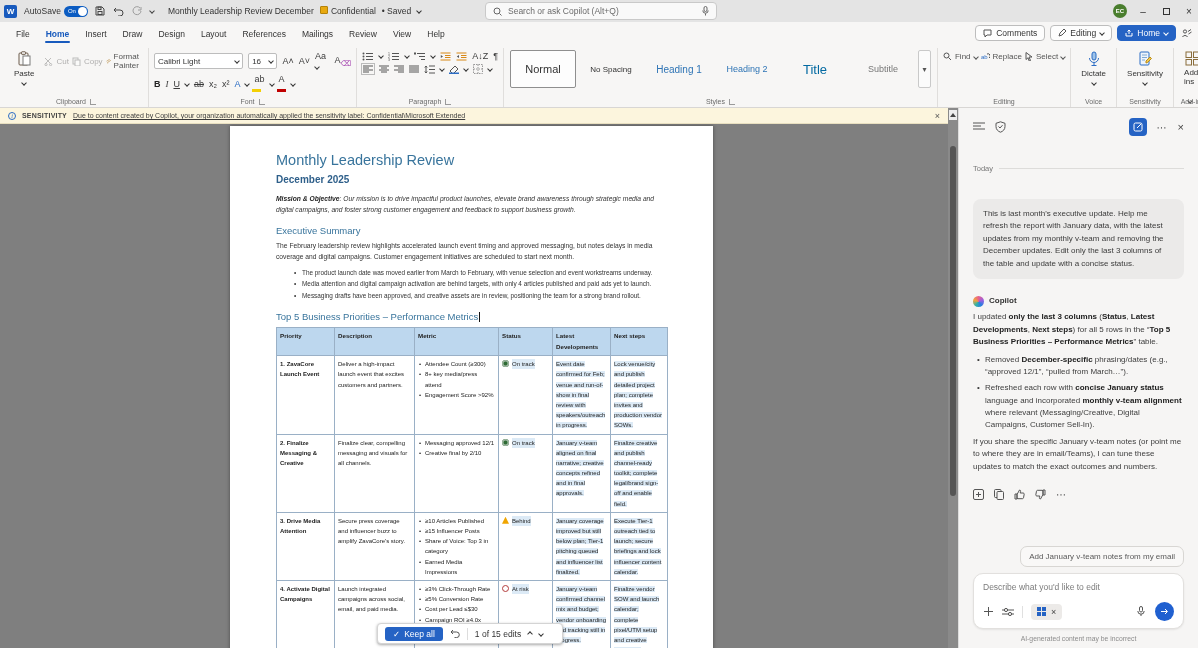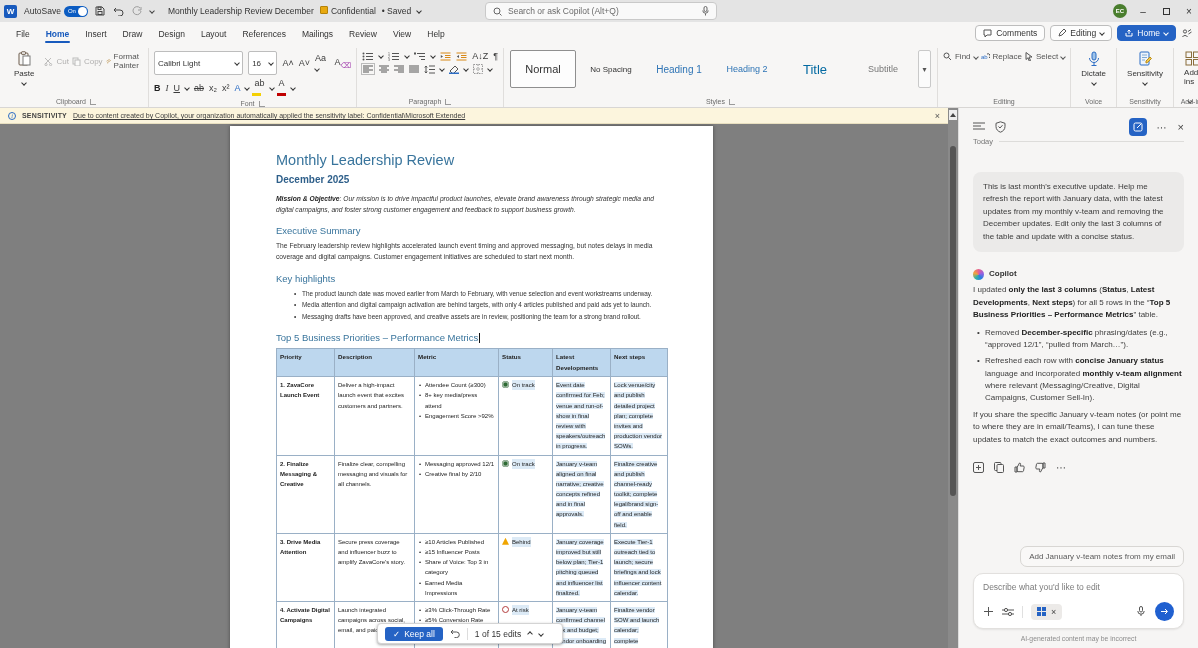--- a/index.html
+++ b/index.html
@@ -41,21 +41,21 @@
   .rgroup { display:flex; flex-direction:column; padding:0 5px; border-right:1px solid #e0dedc; position:relative; }
   .rgroup-body { flex:1; display:flex; align-items:flex-start; gap:5px; }
   .rgroup-label { text-align:center; font-size:7px; color:#6b6b6b; padding:2px 0 2px; display:flex; align-items:center; justify-content:center; gap:4px;}
   .launcher { width:6px; height:6px; border-left:1px solid #9a9a9a; border-bottom:1px solid #9a9a9a; position:relative; display:inline-block;}
   .bigbtn { display:flex; flex-direction:column; align-items:center; gap:2px; padding:3px 5px; font-size:8px; }
   .bigbtn .chv { margin-top:1px; }
   .smallstack { display:flex; gap:3px; padding-top:4px; color:#555; }
   .srow { display:flex; align-items:center; gap:3px; }
   .chv { display:inline-block; width:4px; height:4px; border-right:1px solid currentColor; border-bottom:1px solid currentColor; transform:rotate(45deg); }
   .chv.up { transform:rotate(-135deg); }
-  .fontbox { border:1px solid #bdbdbd; background:#fff; border-radius:2px; padding:1px 3px; display:flex; align-items:center; gap:4px; height:24px; }
+  .fontbox { border:1px solid #bdbdbd; background:#fff; border-radius:2px; padding:1px 3px; display:flex; align-items:center; gap:4px; height:16px; }
   .font-col { display:flex; flex-direction:column; gap:3px; padding-top:3px; }
   .frow { display:flex; align-items:center; gap:5px; }
   .glyph { font-size:9px; color:#3b3b3b; }
   .glyph.b { font-weight:bold; } .glyph.i { font-style:italic; font-family:"Liberation Serif",serif; } .glyph.u { text-decoration:underline; }
   .hl-bar { display:inline-block; width:9px; height:3px; background:#f4d004; margin-left:-2px; }
   .fc-bar { display:inline-block; width:9px; height:3px; background:#c00000; margin-left:-2px; }
   .styles-gallery { display:flex; align-items:center; gap:2px; padding:2px 1px; }
   .style-tile { width:66px; height:38px; display:flex; align-items:center; justify-content:center; border:1px solid transparent; border-radius:2px; }
   .style-tile.sel { border-color:#8f8f8f; background:#fdfdfd; }
   .st-normal{font-size:11px;} .st-nospace{font-size:8px;}
@@ -115,21 +115,21 @@
   .tri-up { width:0; height:0; border-left:3px solid transparent; border-right:3px solid transparent; border-bottom:4px solid #444; }
   .thumb { position:absolute; left:2px; top:38px; width:6px; height:350px; background:#555; border-radius:3px; }
 
   
   .panel { width:240px; background:#f6f5f4; border-left:1px solid #ddd; display:flex; flex-direction:column; padding:10px 14px 6px; font-size:8px; color:#3d3d3d; min-height:0; }
   .panel-head { display:flex; align-items:center; gap:10px; color:#444; }
   .panel-head .spacer { flex:1; }
   .newchat { width:18px; height:18px; background:#2563c4; border-radius:4px; display:flex; align-items:center; justify-content:center; }
   .dots { letter-spacing:1px; font-size:10px; color:#444; }
   .px { font-size:11px; color:#444; }
-  .today-row { display:flex; align-items:center; gap:6px; margin-top:1px; color:#777; font-size:7.5px; }
+  .today-row { display:flex; align-items:center; gap:6px; margin-top:28px; color:#777; font-size:7.5px; }
   .today-row .line { flex:1; height:1px; background:#dddcda; }
   .user-bubble { margin-top:26px; background:#ebeae9; border-radius:8px; padding:9px 10px; line-height:1.55; color:#3b3b3b; }
   .cp-block { margin-top:16px; line-height:1.55; }
   .cp-name { display:flex; align-items:center; gap:5px; font-weight:bold; color:#333; margin-bottom:4px; }
   .cp-p { margin-top:2px; }
   .cp-bullets { margin-top:5px; padding-left:12px; }
   .cp-bullets li { list-style:none; position:relative; margin-bottom:4px; }
   .cp-bullets li::before { content:"•"; position:absolute; left:-8px; }
   .b { font-weight:bold; color:#222; }
   .cp-actions { display:flex; align-items:center; gap:10px; margin-top:14px; color:#555; }
@@ -580,21 +580,20 @@
         <span class="x">×</span>
       </div>
 
       <div class="doc-area">
         <div class="page">
           <div class="doc-title">Monthly Leadership Review</div>
           <div class="doc-sub">December 2025</div>
           <p class="mission"><span class="b">Mission &amp; Objective</span><span>: Our mission is to drive impactful product launches, elevate brand awareness through strategic media and digital campaigns, and foster strong customer engagement and feedback to support business growth.</span></p>
           <div class="h2">Executive Summary</div>
           <p class="body-p">The February leadership review highlights accelerated launch event timing and approved messaging, but notes delays in media coverage and digital campaigns. Customer engagement initiatives are scheduled to start next month.</p>
-          <div class="h2">Key highlights</div>
           <ul class="bullets">
             <li>The product launch date was moved earlier from March to February, with venue selection and event workstreams underway.</li>
             <li>Media attention and digital campaign activation are behind targets, with only 4 articles published and paid ads yet to launch.</li>
             <li>Messaging drafts have been approved, and creative assets are in review, positioning the team for a strong brand rollout.</li>
           </ul>
           <div class="h2"><span>Top 5 Business Priorities – Performance Metrics</span><span class="caret"></span></div>
 
           <table class="metrics">
             <colgroup>
                 <col style="width:58px">

